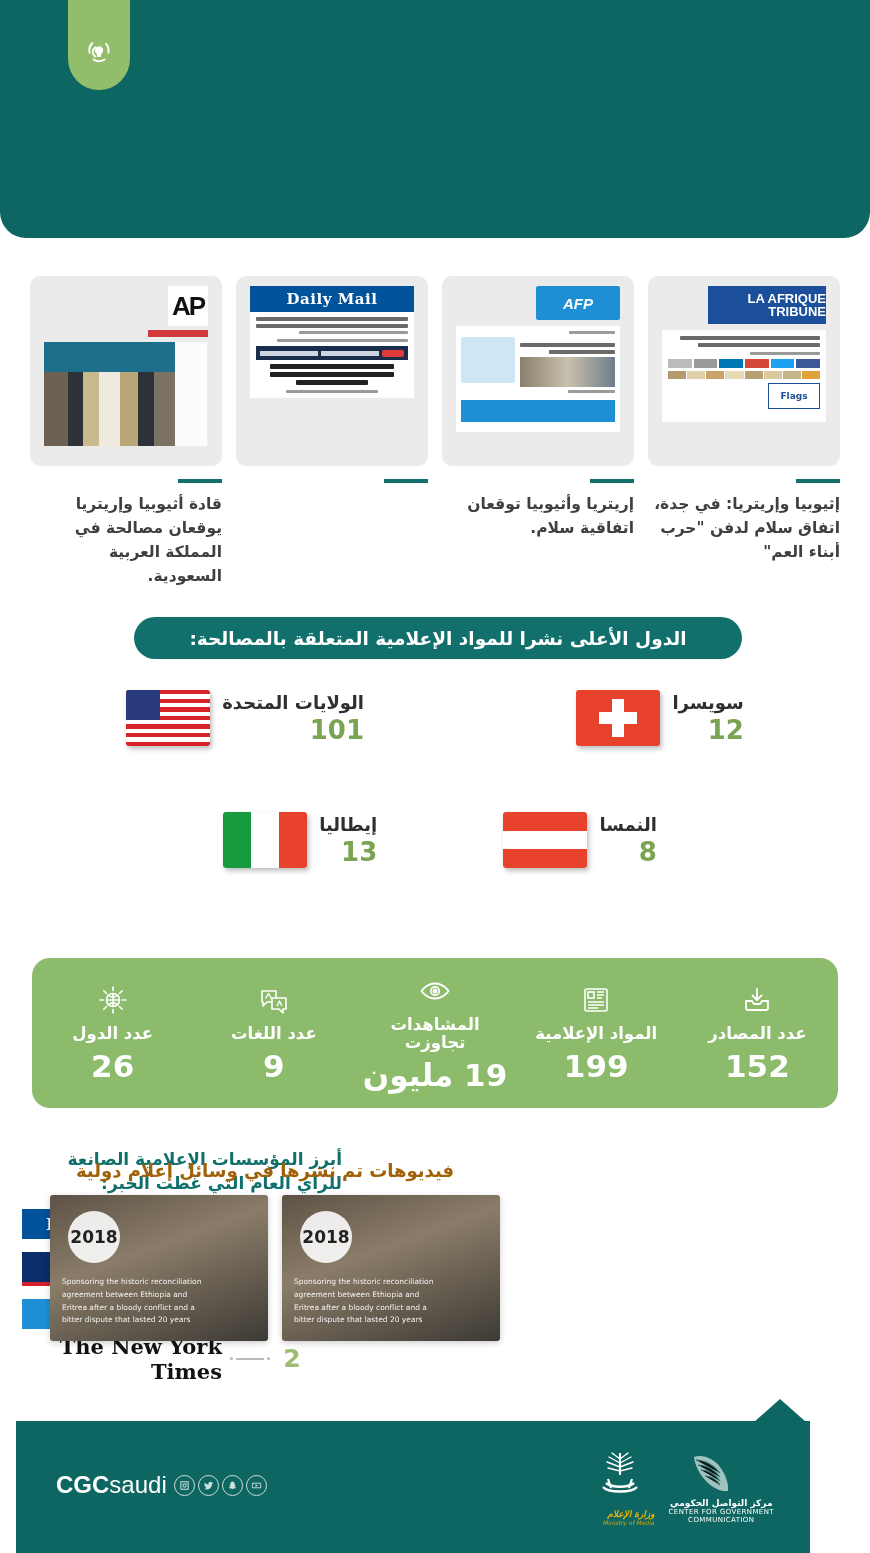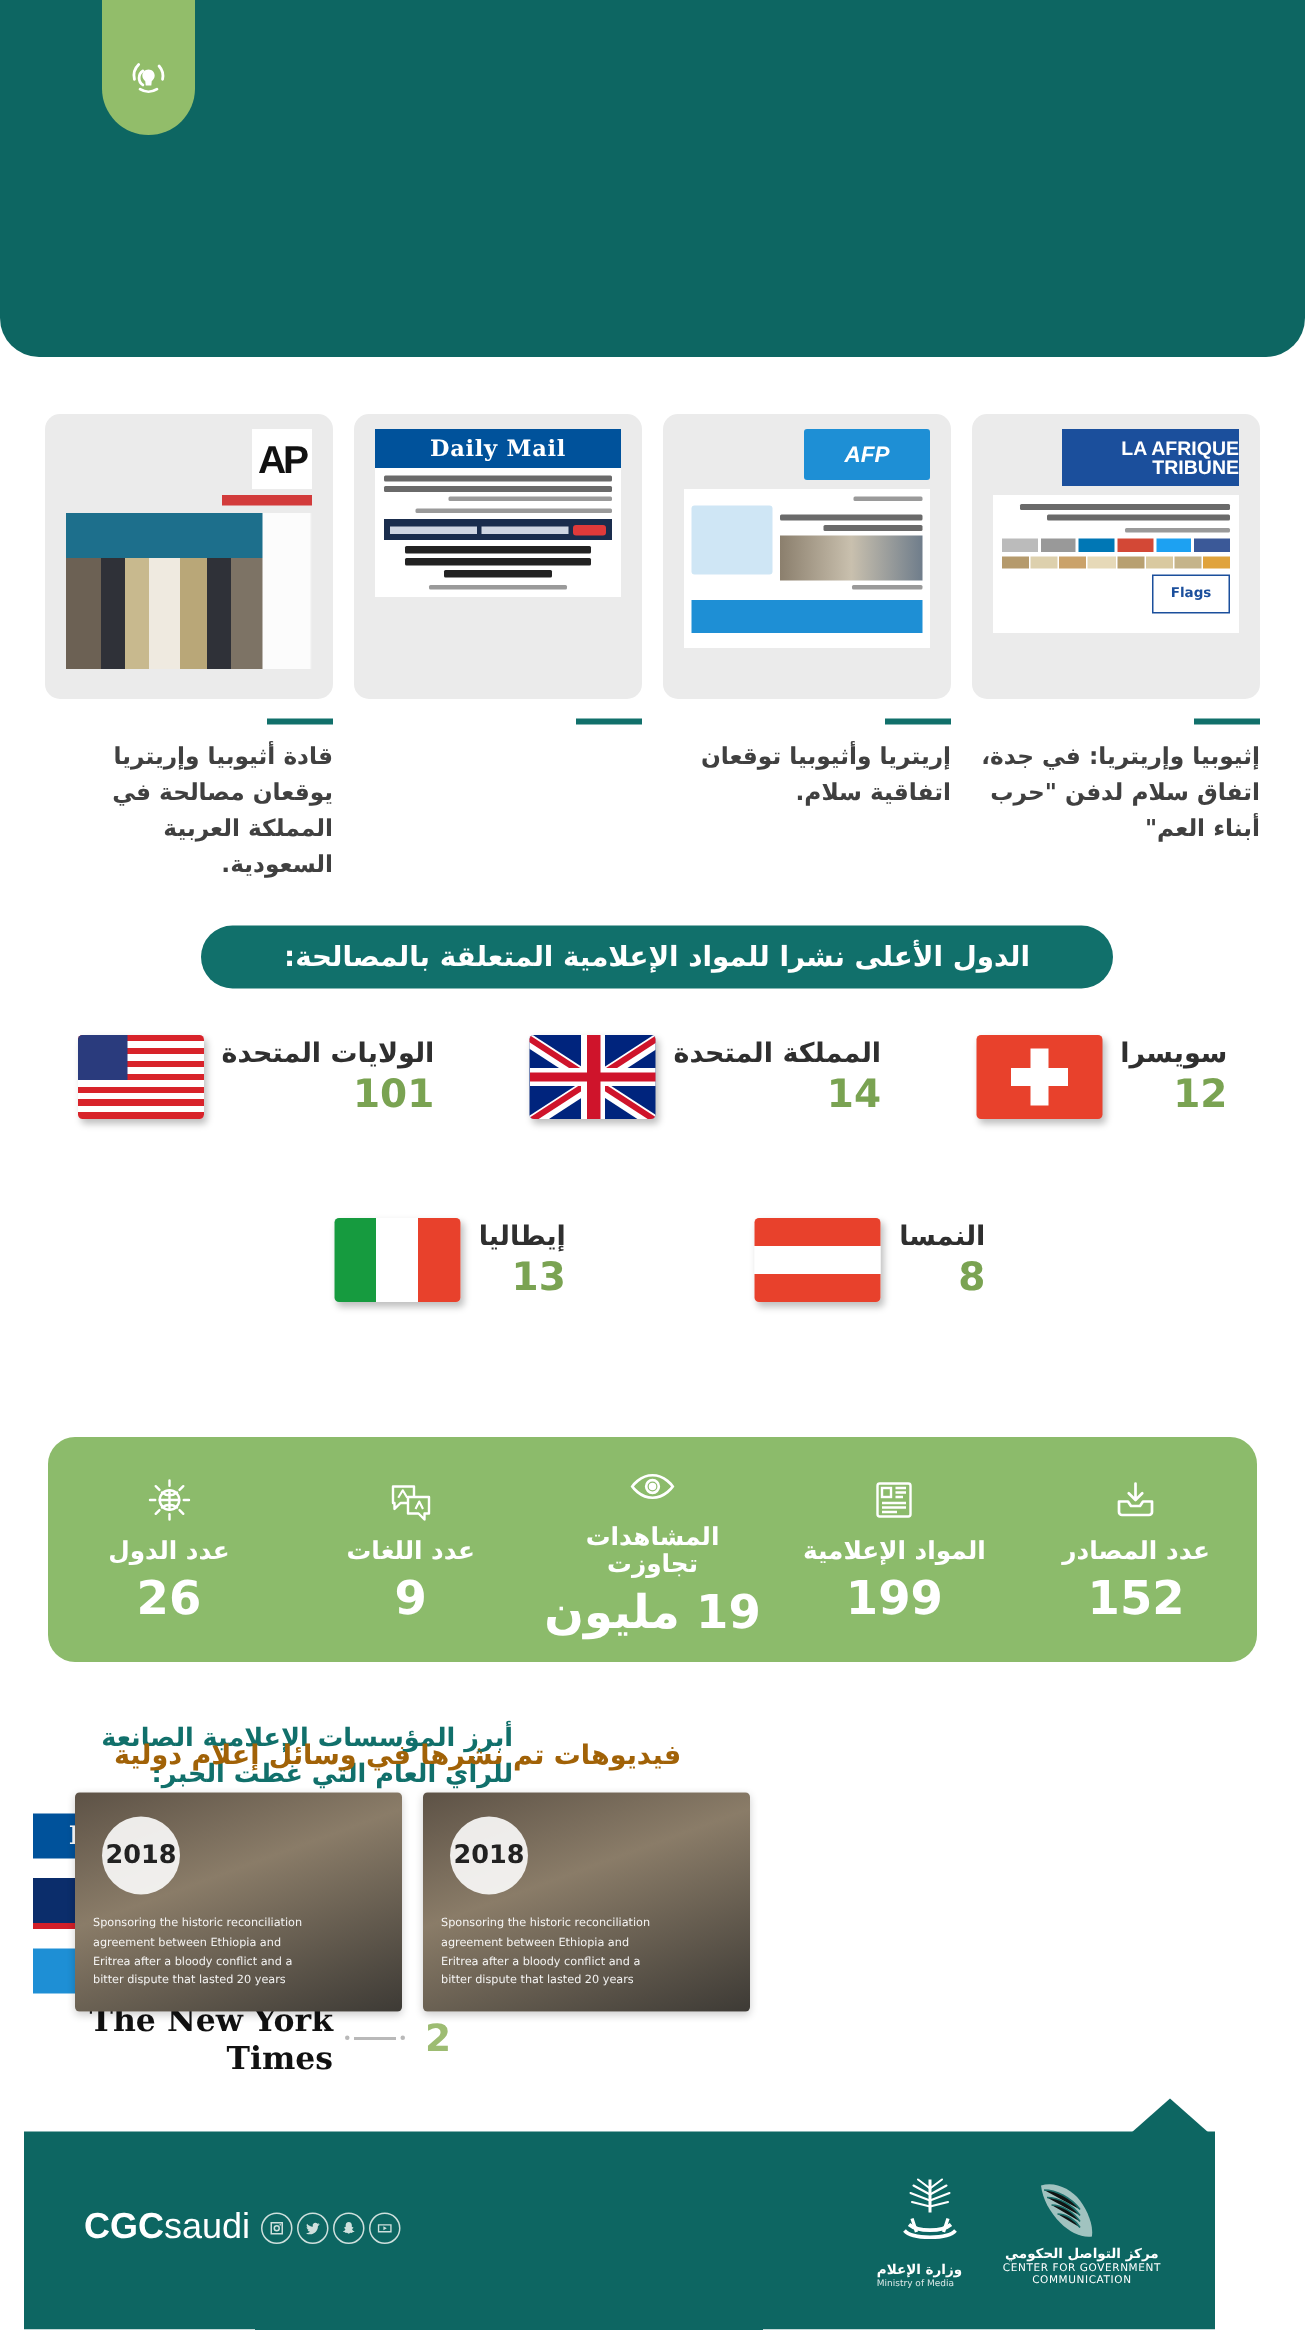--- a/index.html
+++ b/index.html
@@ -204,21 +204,21 @@
     border-bottom: 23px solid #0d6662;
   }
   .social { position:absolute; left: 36px; top: 50px; display:flex; align-items:center; gap: 3px; }
   .sicon { width: 21px; height: 21px; border-radius:50%; border:1.5px solid #cfe0dd;
            display:flex; align-items:center; justify-content:center; }
   .sicon svg { width: 11px; height: 11px; fill:#cfe0dd; }
   .handle { color:#fff; font-family:"Liberation Sans",sans-serif; font-size: 24px; margin-right: 4px; margin-left: 4px; }
   .handle b { font-weight: bold; }
   .handle span { font-weight: normal; }
   .footer-logos { position:absolute; right: 36px; top: 28px; display:flex; flex-direction:row-reverse; align-items:center; gap: 14px; }
-  .gov-emblem { width: 70px; text-align:left; color:#ffffff; }
+  .gov-emblem { width: 70px; text-align:right; color:#eab308;font-style:italic; }
   .gov-emblem svg { width: 52px; height: 58px; display:block; margin: 0 auto; }
   .gov-emblem .t1 { font-size: 9px; font-weight:bold; margin-top:2px; }
   .gov-emblem .t2 { font-size: 6px; opacity:.85; }
   .cgc-logo { color:#fff; text-align:center; }
   .cgc-logo svg { width: 74px; height: 44px; display:block; margin: 0 auto; }
   .cgc-logo .c1 { font-size: 9px; font-weight:bold; margin-top:3px; }
   .cgc-logo .c2 { font-size: 7px; letter-spacing:.4px; }
   .cgc-logo .c3 { font-size: 7px; letter-spacing:.4px; }
 </style>
 </head>
@@ -354,36 +354,20 @@
       <span class="flag f-us">
         <span class="stripes"></span>
           <span class="canton"></span>
       </span>
       <span class="c-meta">
         <span class="c-name">الولايات المتحدة</span>
         <div class="c-val">101</div>
       </span>
     </div>
     <div class="country">
-      <span class="flag f-uk">
-        <span class="d1"></span>
-          <span class="d2"></span>
-          <span class="d3"></span>
-          <span class="d4"></span>
-        <span class="ch"></span>
-          <span class="cv"></span>
-          <span class="rh"></span>
-          <span class="rv"></span>
-      </span>
-      <span class="c-meta">
-        <span class="c-name">المملكة المتحدة</span>
-        <div class="c-val">14</div>
-      </span>
-    </div>
-    <div class="country">
       <span class="flag f-ch">
         <span class="cross-h"></span>
           <span class="cross-v"></span>
       </span>
       <span class="c-meta">
         <span class="c-name">سويسرا</span>
         <div class="c-val">12</div>
       </span>
     </div>
   </div>

